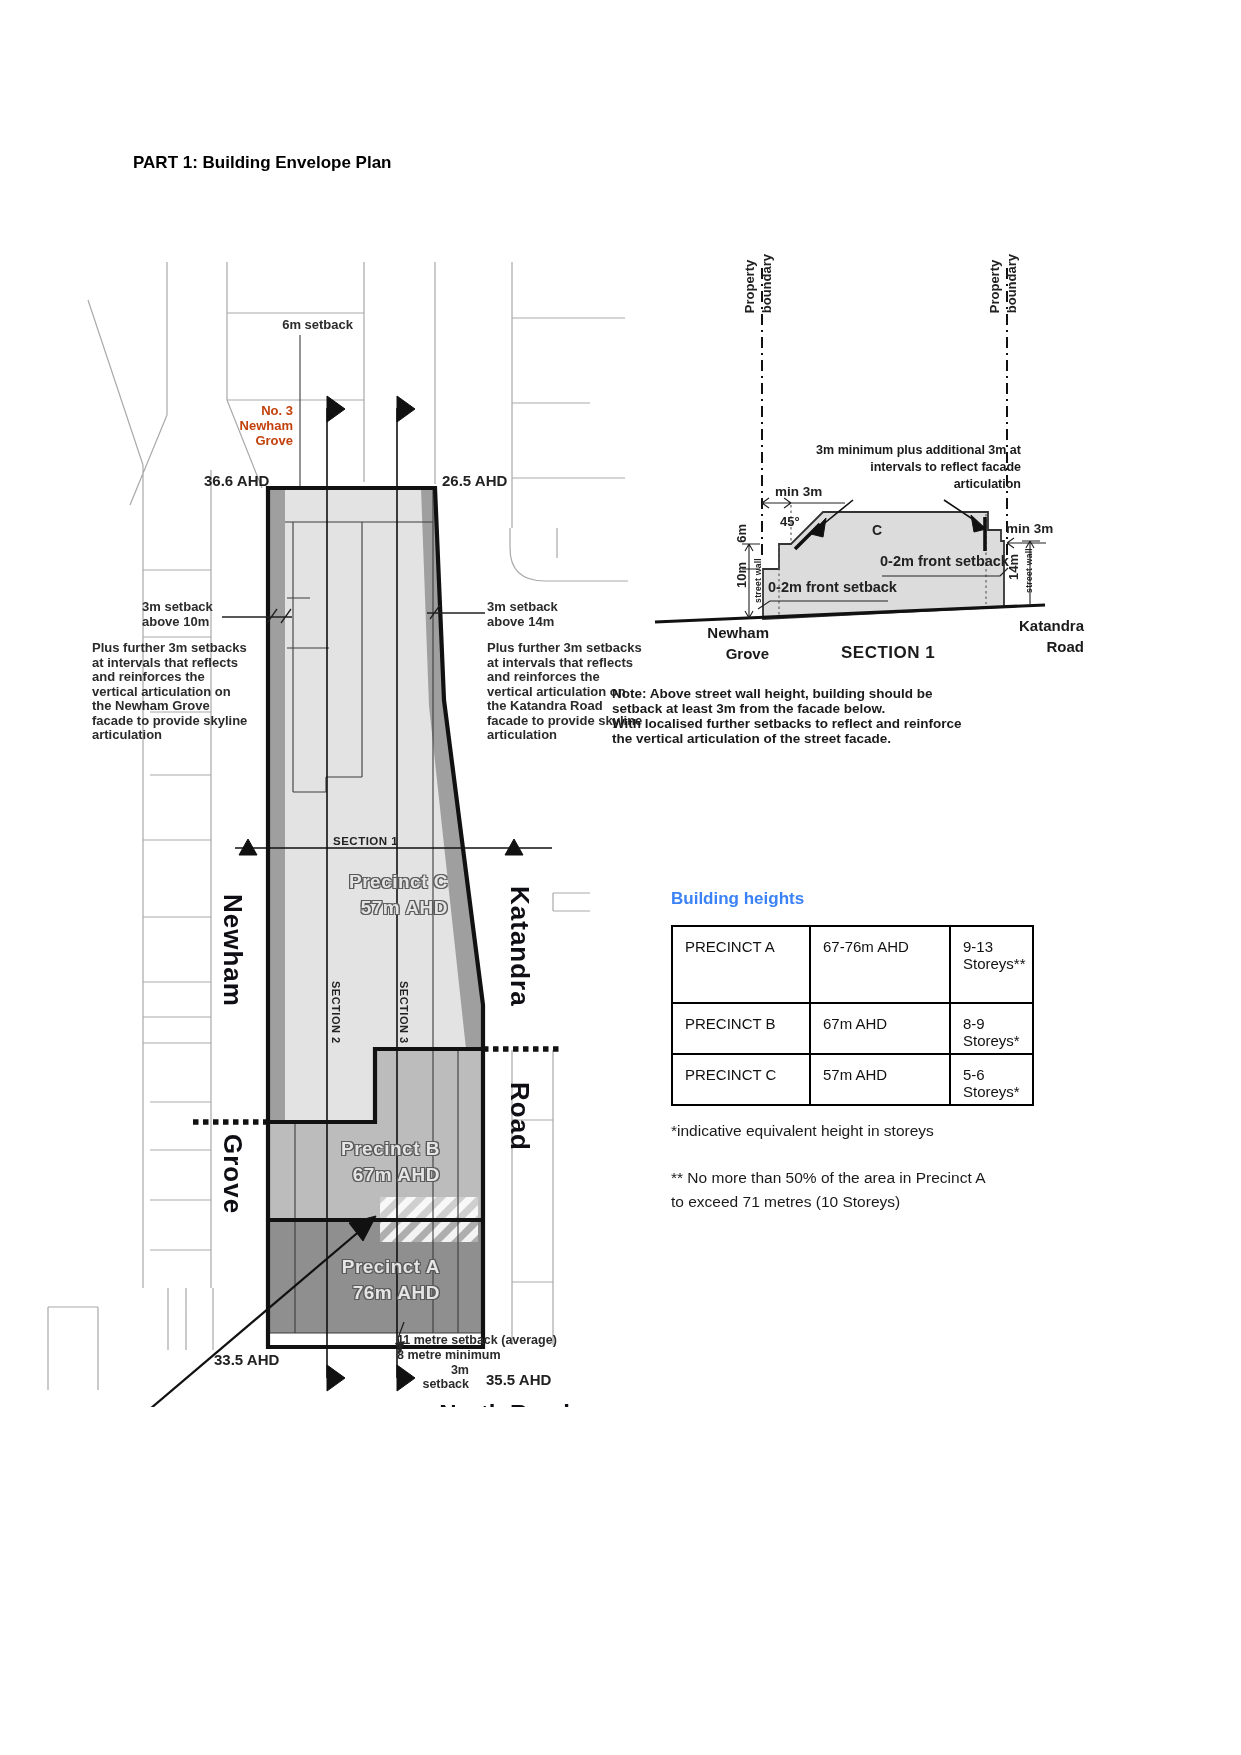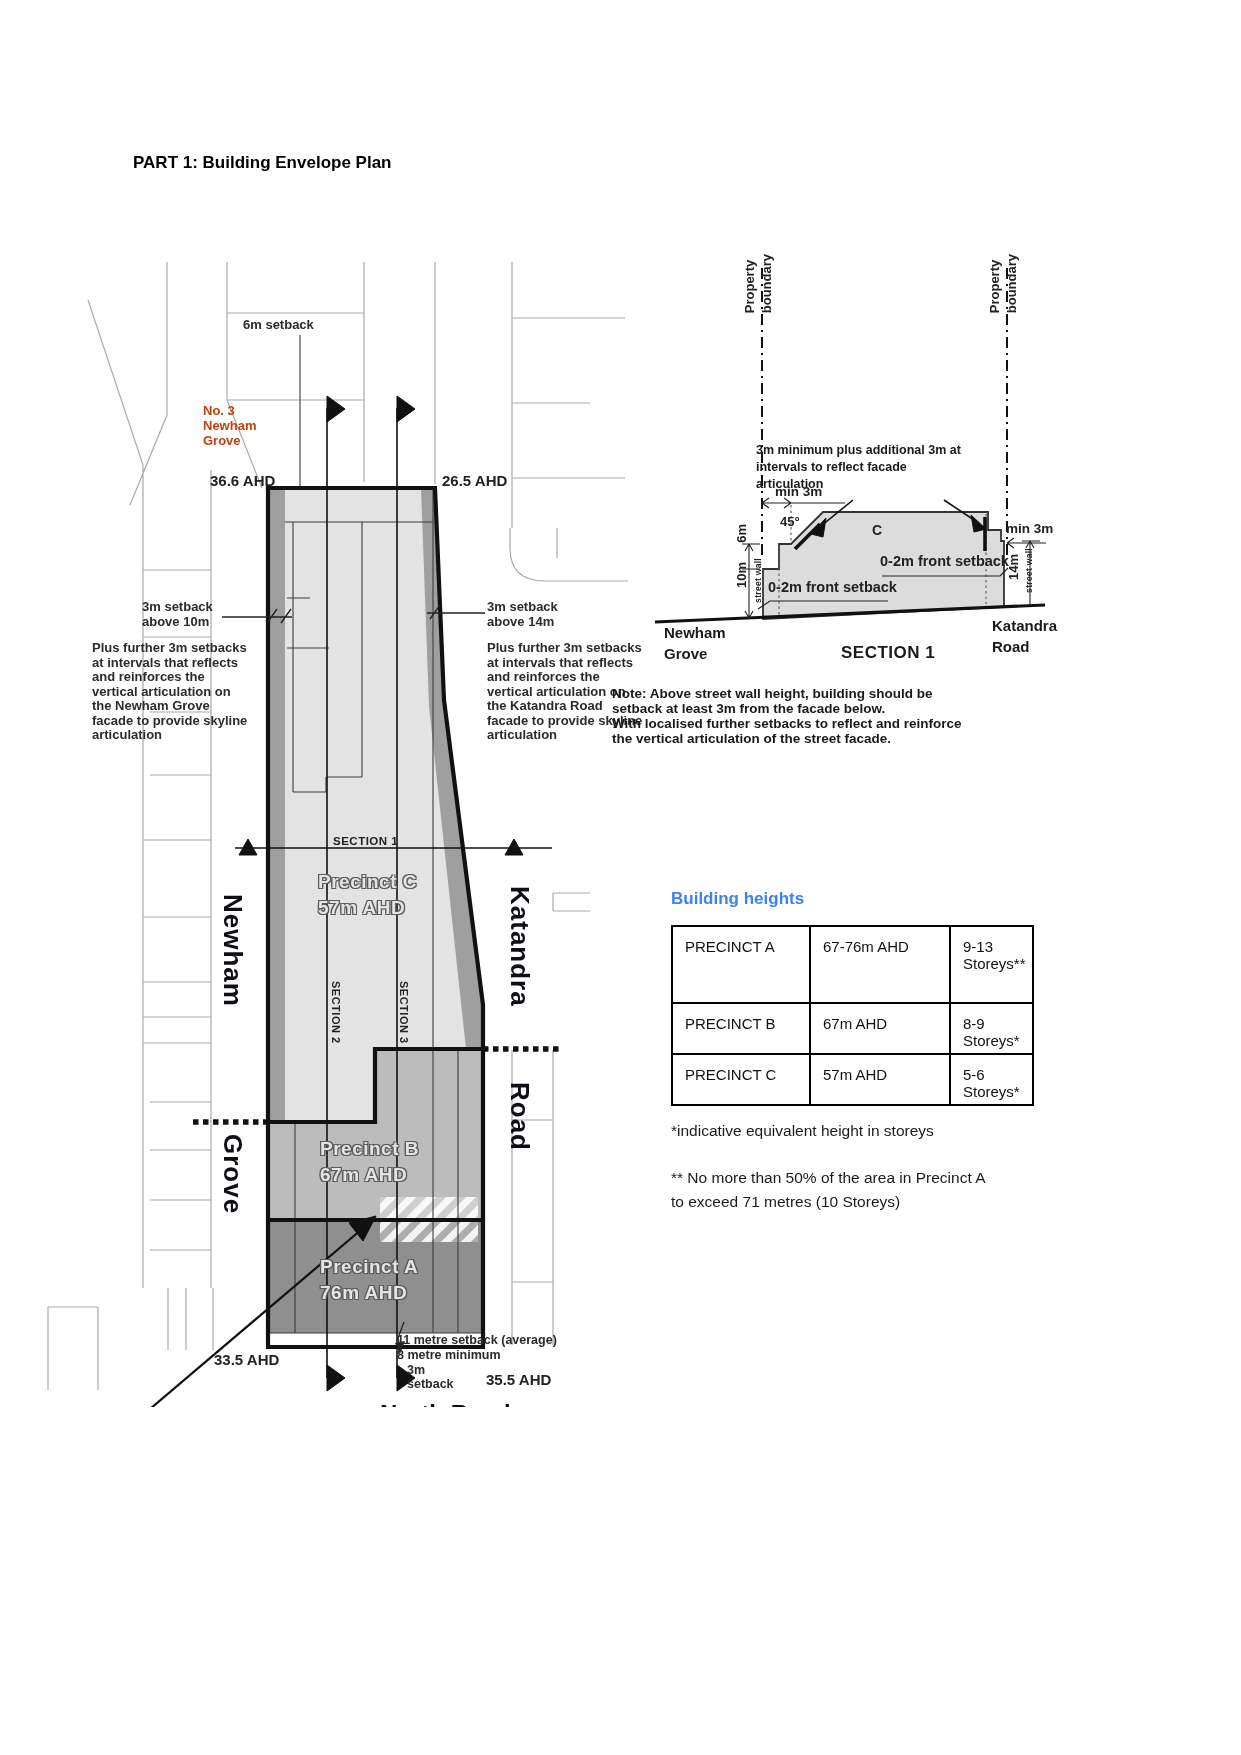--- a/index.html
+++ b/index.html
@@ -1,20 +1,20 @@
 <!DOCTYPE html>
 <html><head>
 <meta charset="utf-8">
 <style>
   html,body { margin:0; padding:0; background:#ffffff; }
   #page { position:relative; width:1241px; height:1407px; background:#fff;
           font-family:"Liberation Sans", sans-serif; color:#1a1a1a; overflow:hidden; }
   .abs { position:absolute; }
   .pre { white-space:pre-line; }
-  .ctr { text-align:left; }
+  .ctr { text-align:right; }
   .lbl { font-weight:bold; font-size:13px; line-height:14.5px; color:#2b2b2b; }
   .ahd { font-weight:bold; font-size:15px; color:#222; }
   .v-down { writing-mode:vertical-rl; }
   .v-up { writing-mode:vertical-rl; transform:rotate(180deg); }
   .street { font-weight:bold; font-size:26px; letter-spacing:1px; color:#0e0e14; }
   .precinct { font-weight:bold; font-size:19px; line-height:26px; letter-spacing:0.5px; color:#e4e4e4;
               text-shadow:-1.2px -1.2px 0 #5a5a5a, 1.2px -1.2px 0 #5a5a5a,
                           -1.2px 1.2px 0 #5a5a5a, 1.2px 1.2px 0 #5a5a5a; }
   .secmark { font-weight:bold; font-size:11px; letter-spacing:0.5px; color:#222; }
   .dim { font-weight:bold; font-size:13px; color:#222; }
@@ -134,21 +134,21 @@
       <path d="M610 1490 L610 1519 L601 1513 Z" fill="#111"></path>
     </g>
   </svg>
 
   <div class="abs" style="left:133px;top:153px;font-size:17px;font-weight:bold;color:#000">PART 1: Building Envelope Plan</div>
 
   <div class="abs lbl ctr" style="left:243px;top:318px;width:110px">6m setback</div>
   <div class="abs lbl ctr pre" style="left:203px;top:403px;width:90px;line-height:15px;color:#c2410c">No. 3
 Newham
 Grove</div>
-  <div class="abs ahd" style="left:210px;top:472px">36.6 AHD</div>
+  <div class="abs ahd" style="left:204px;top:472px">36.6 AHD</div>
   <div class="abs ahd" style="left:442px;top:472px">26.5 AHD</div>
   <div class="abs lbl pre" style="left:142px;top:600px">3m setback
 above 10m</div>
   <div class="abs lbl pre" style="left:92px;top:641px;width:175px">Plus further 3m setbacks
 at intervals that reflects
 and reinforces the
 vertical articulation on
 the Newham Grove
 facade to provide skyline
 articulation</div>

